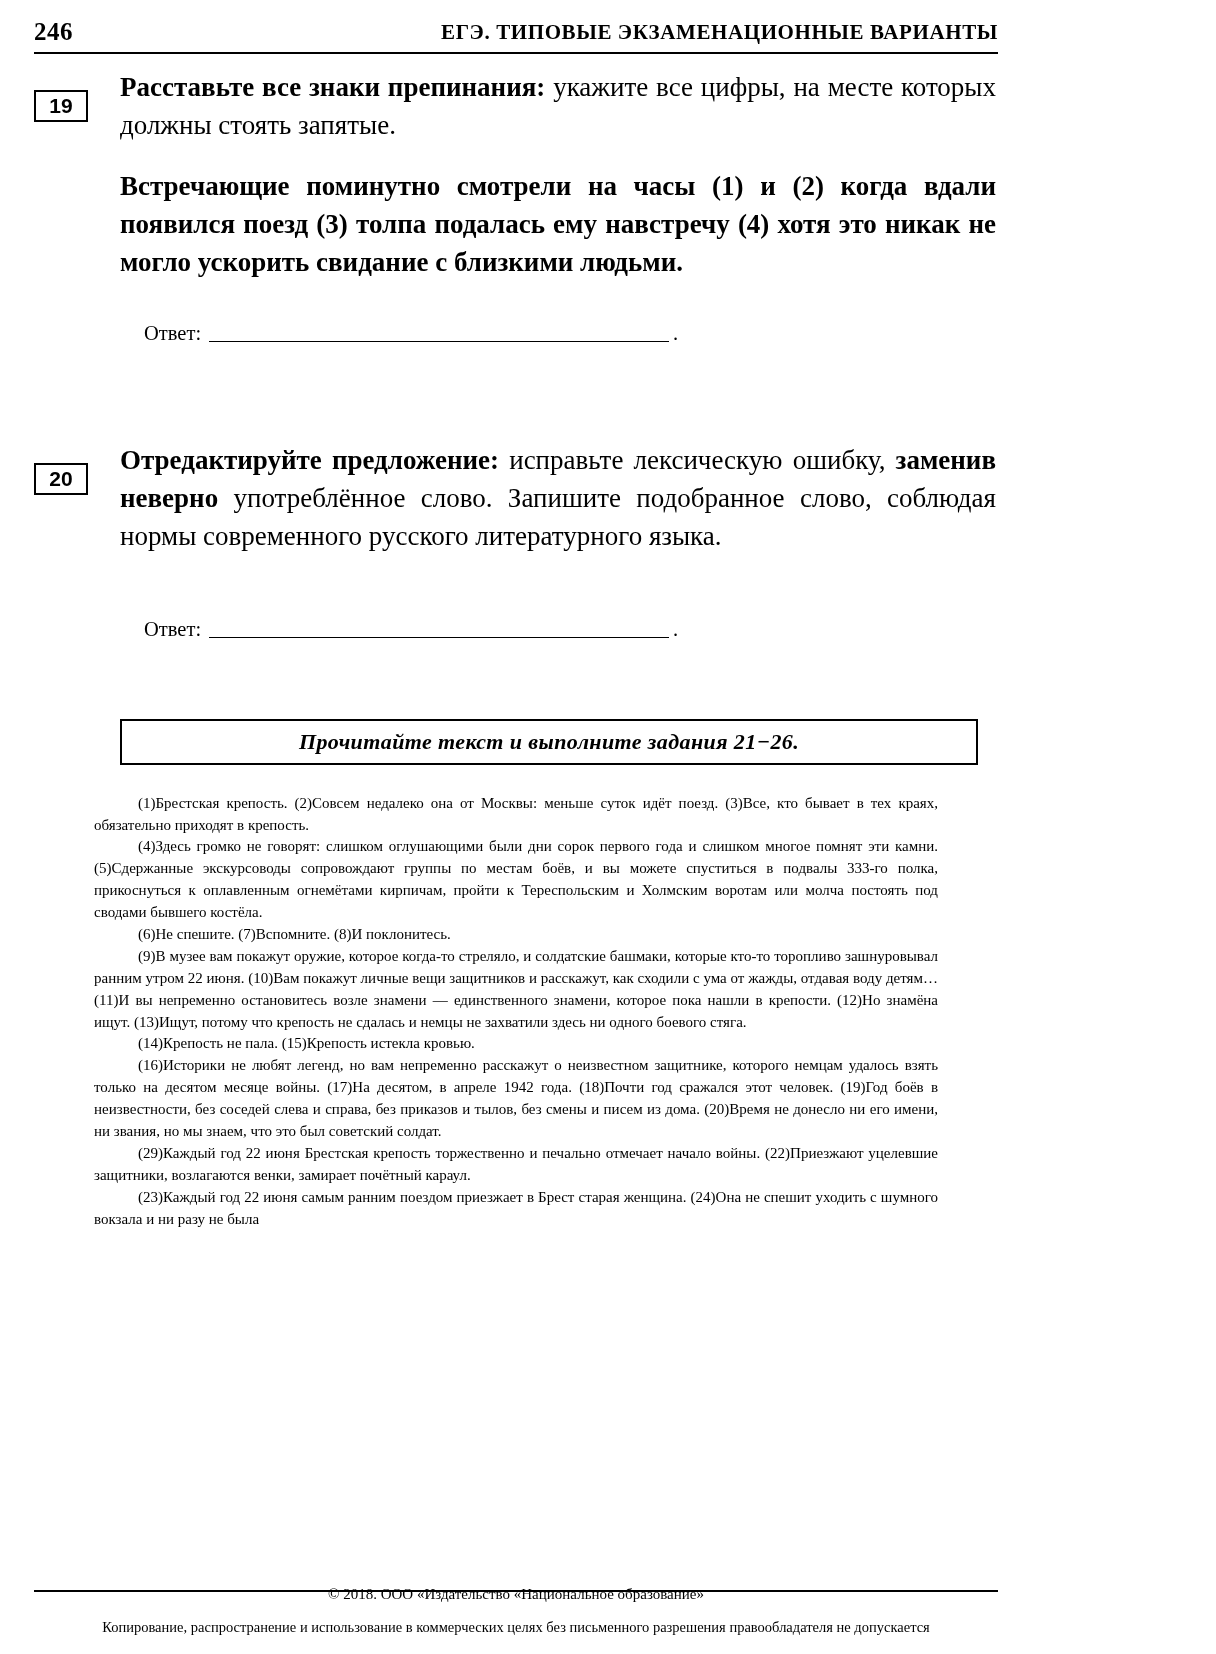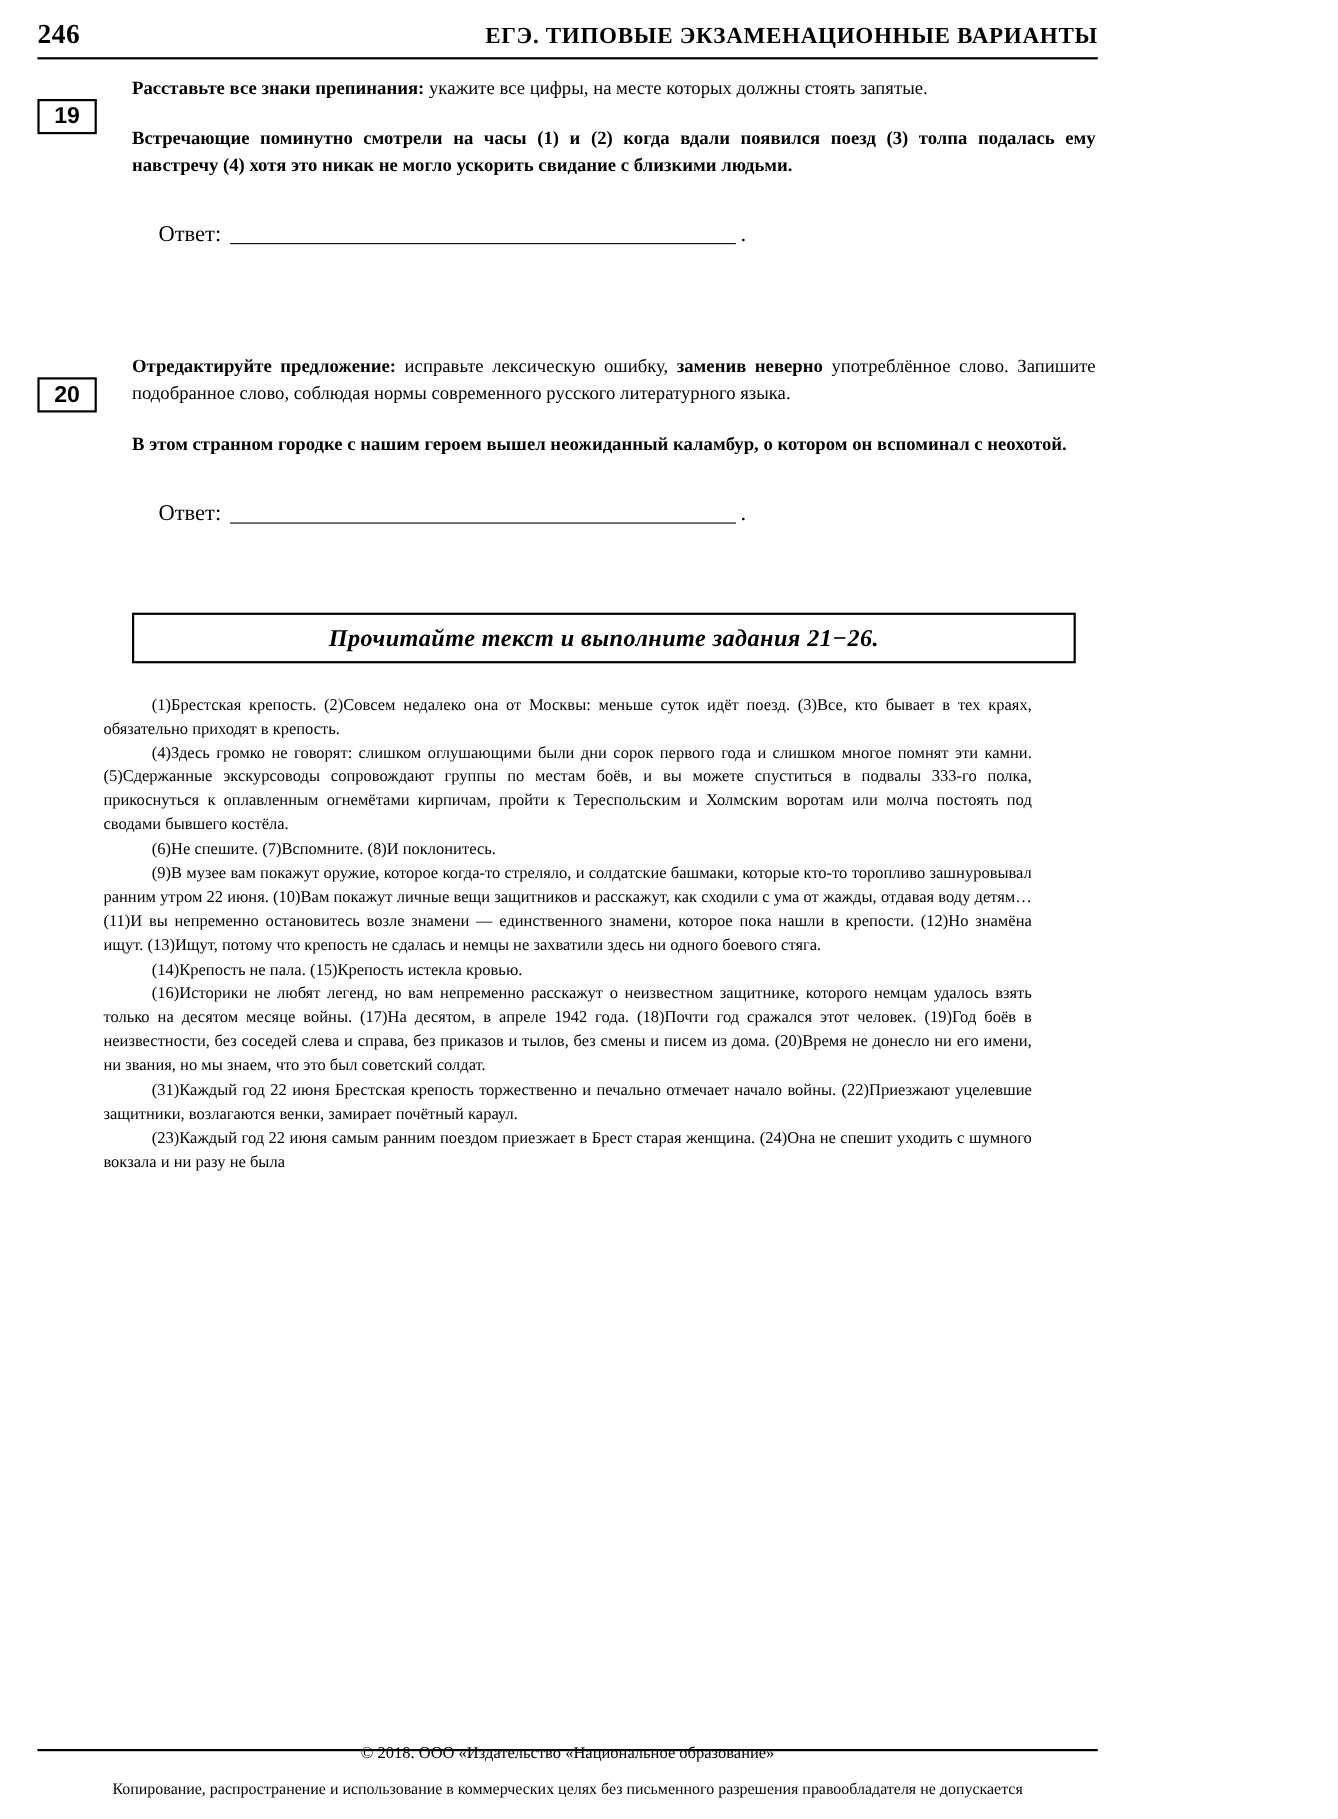--- a/index.html
+++ b/index.html
@@ -76,21 +76,21 @@
     font-weight: bold;
     line-height: 28px;
     font-family: "Liberation Sans", sans-serif;
   }
   .task-body {
     margin-left: 86px;
     margin-right: 2px;
   }
   p.q {
     margin: 0;
-    font-size: 17px;
+    font-size: 27px;
     line-height: 1.42;
     text-align: justify;
     text-justify: inter-word;
   }
   p.q.bold {
     font-weight: bold;
   }
   .bold-inline { font-weight: bold; }
   .spacer-22 { height: 22px; }
   .answer-row {
@@ -194,21 +194,20 @@
       </div>
     </div>
 
     <div class="gap-between-tasks"></div>
 
     <div class="task">
       <div class="task-num">20</div>
       <div class="task-body">
         <p class="q"><span class="bold-inline">Отредактируйте предложение:</span><span> исправьте лексическую ошибку, </span><span class="bold-inline">заменив неверно</span><span> употреблённое слово. Запишите подобранное слово, соблюдая нормы современного русского литературного языка.</span></p>
         <div class="spacer-22"></div>
-        <p class="q bold">В этом странном городке с нашим героем вышел неожиданный каламбур, о котором он вспоминал с неохотой.</p>
         <div class="answer-row">
           <span class="answer-label">Ответ:</span>
           <span class="answer-line"></span>
           <span class="answer-dot">.</span>
         </div>
       </div>
     </div>
 
     <div class="gap-before-box"></div>
 
@@ -216,21 +215,21 @@
       <span>Прочитайте текст и выполните задания 21−26.</span>
     </div>
 
     <div class="passage">
       <p>(1)Брестская крепость. (2)Совсем недалеко она от Москвы: меньше суток идёт поезд. (3)Все, кто бывает в тех краях, обязательно приходят в крепость.</p>
       <p>(4)Здесь громко не говорят: слишком оглушающими были дни сорок первого года и слишком многое помнят эти камни. (5)Сдержанные экскурсоводы сопровождают группы по местам боёв, и вы можете спуститься в подвалы 333-го полка, прикоснуться к оплавленным огнемётами кирпичам, пройти к Тереспольским и Холмским воротам или молча постоять под сводами бывшего костёла.</p>
       <p>(6)Не спешите. (7)Вспомните. (8)И поклонитесь.</p>
       <p>(9)В музее вам покажут оружие, которое когда-то стреляло, и солдатские башмаки, которые кто-то торопливо зашнуровывал ранним утром 22 июня. (10)Вам покажут личные вещи защитников и расскажут, как сходили с ума от жажды, отдавая воду детям… (11)И вы непременно остановитесь возле знамени — единственного знамени, которое пока нашли в крепости. (12)Но знамёна ищут. (13)Ищут, потому что крепость не сдалась и немцы не захватили здесь ни одного боевого стяга.</p>
       <p>(14)Крепость не пала. (15)Крепость истекла кровью.</p>
       <p>(16)Историки не любят легенд, но вам непременно расскажут о неизвестном защитнике, которого немцам удалось взять только на десятом месяце войны. (17)На десятом, в апреле 1942 года. (18)Почти год сражался этот человек. (19)Год боёв в неизвестности, без соседей слева и справа, без приказов и тылов, без смены и писем из дома. (20)Время не донесло ни его имени, ни звания, но мы знаем, что это был советский солдат.</p>
-      <p>(31)Каждый год 22 июня Брестская крепость торжественно и печально отмечает начало войны. (22)Приезжают уцелевшие защитники, возлагаются венки, замирает почётный караул.</p>
+      <p>(29)Каждый год 22 июня Брестская крепость торжественно и печально отмечает начало войны. (22)Приезжают уцелевшие защитники, возлагаются венки, замирает почётный караул.</p>
       <p>(23)Каждый год 22 июня самым ранним поездом приезжает в Брест старая женщина. (24)Она не спешит уходить с шумного вокзала и ни разу не была</p>
     </div>
 
   </div>
 
   <div class="footer-rule"></div>
   <div class="footer">
     <div class="footer-line1">© 2018. ООО «Издательство «Национальное образование»</div>
     <div class="footer-line2">Копирование, распространение и использование в коммерческих целях без письменного разрешения правообладателя не допускается</div>
   </div>

